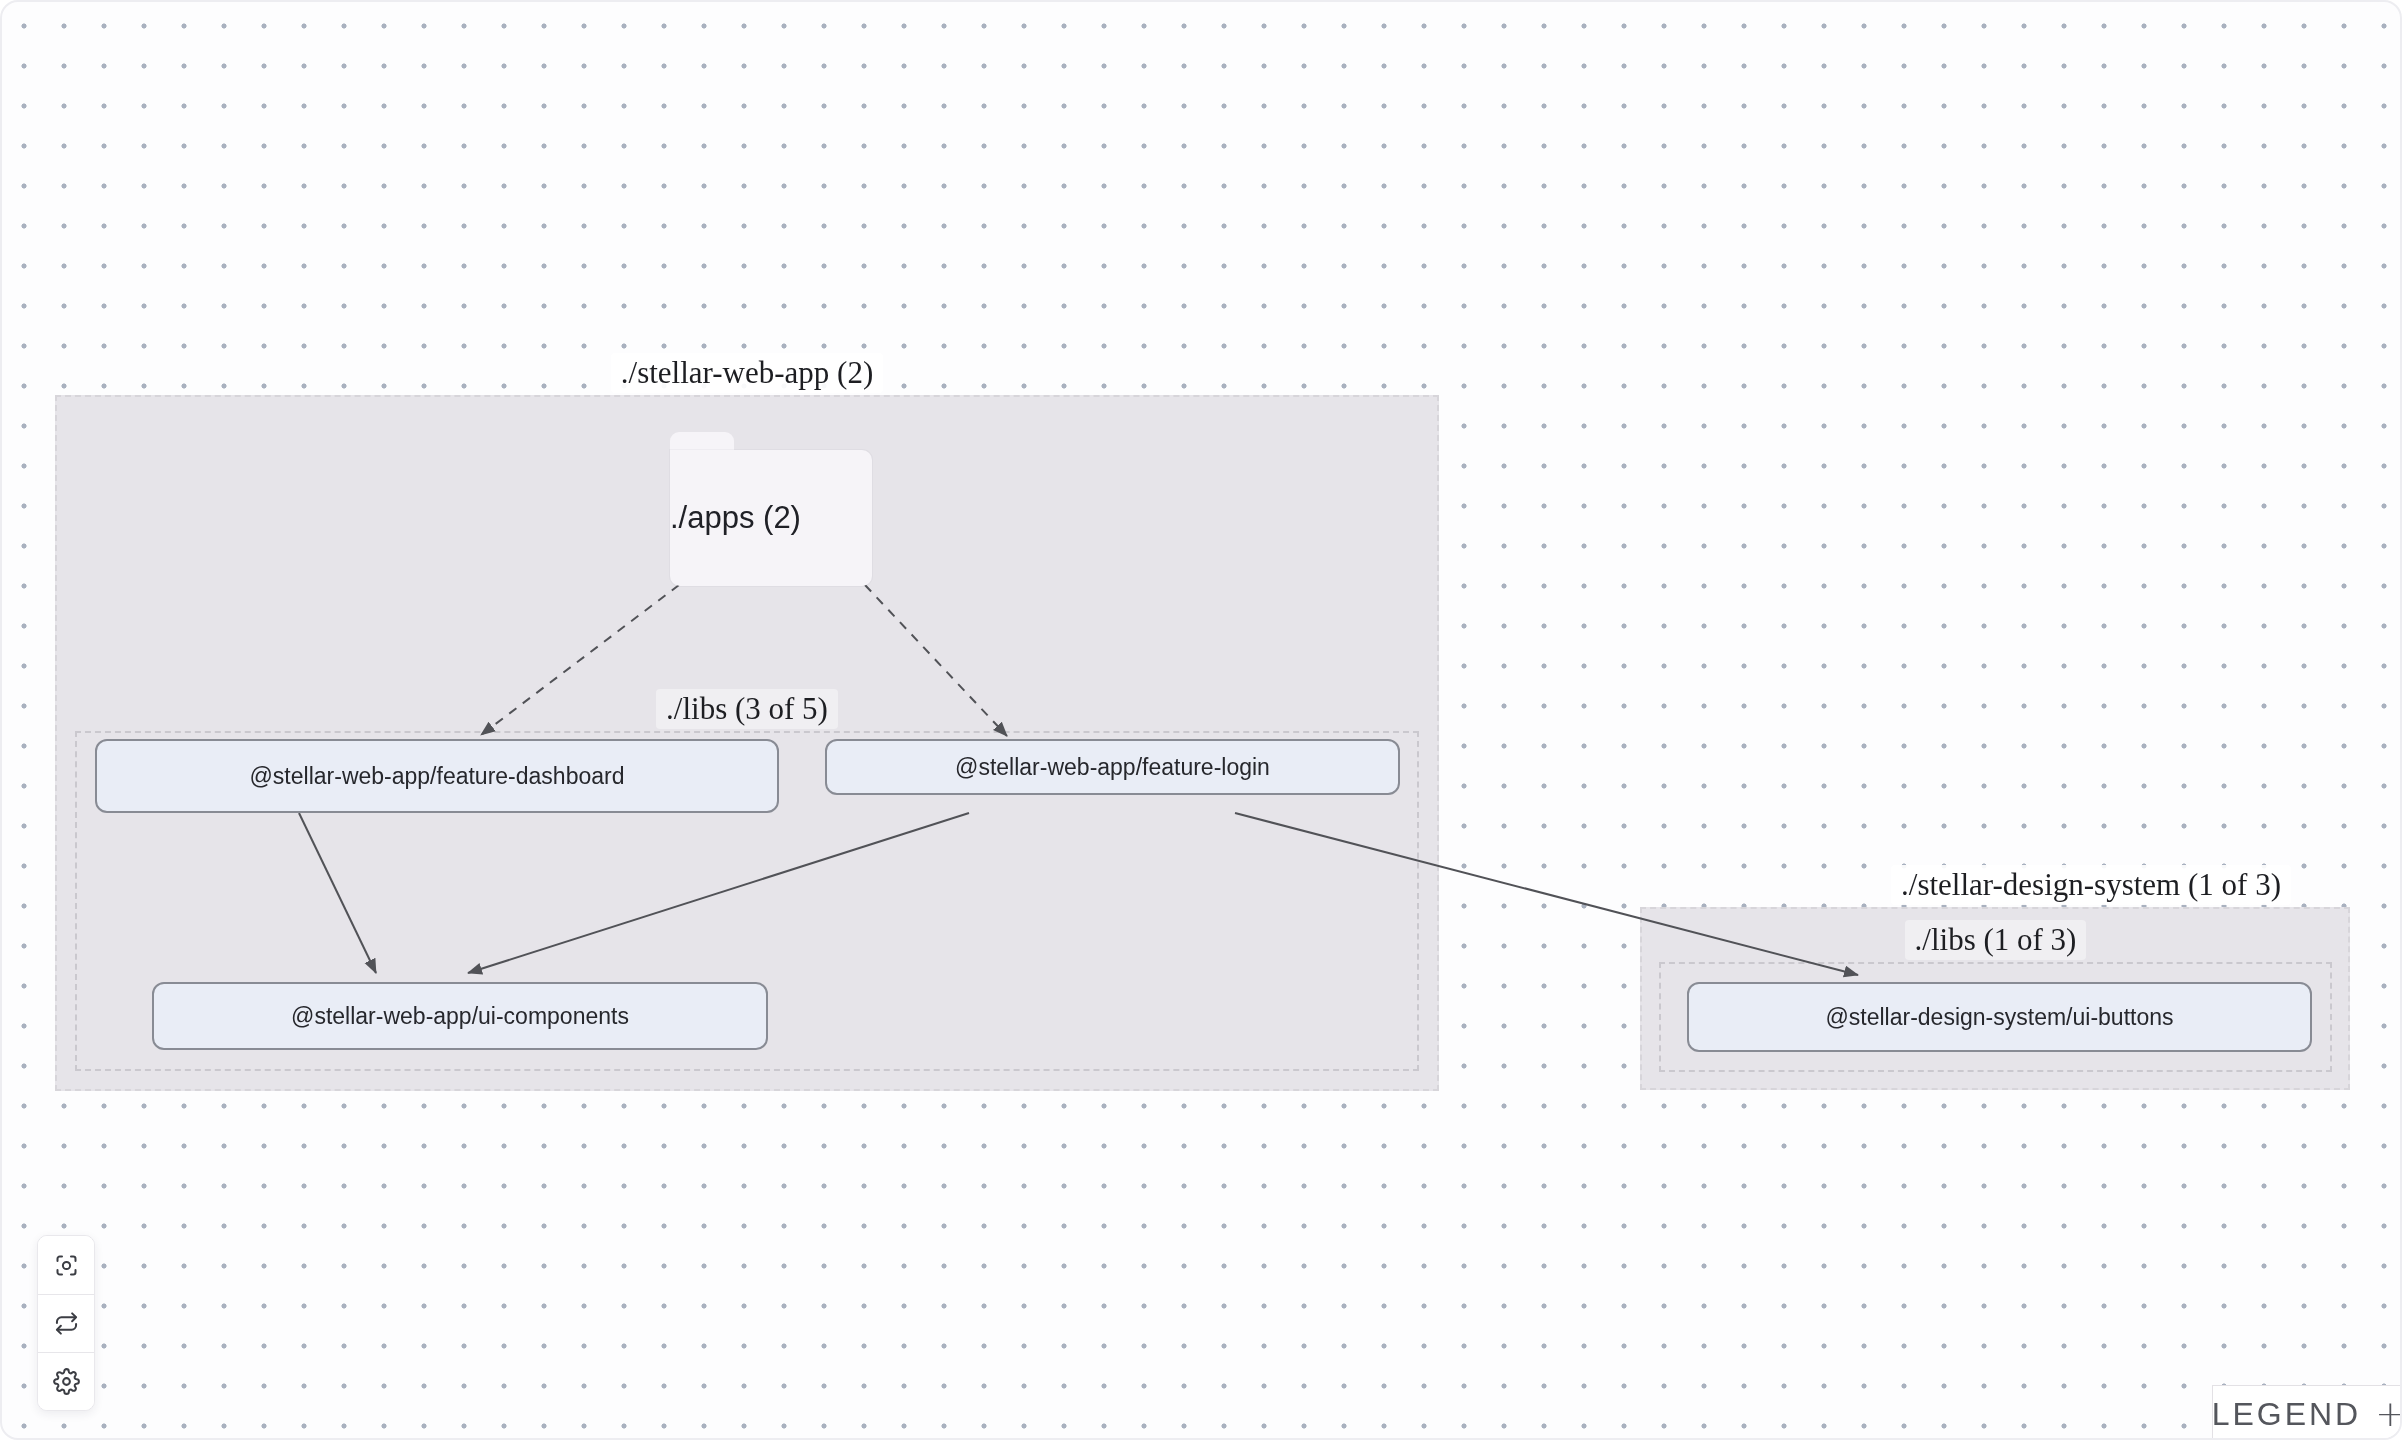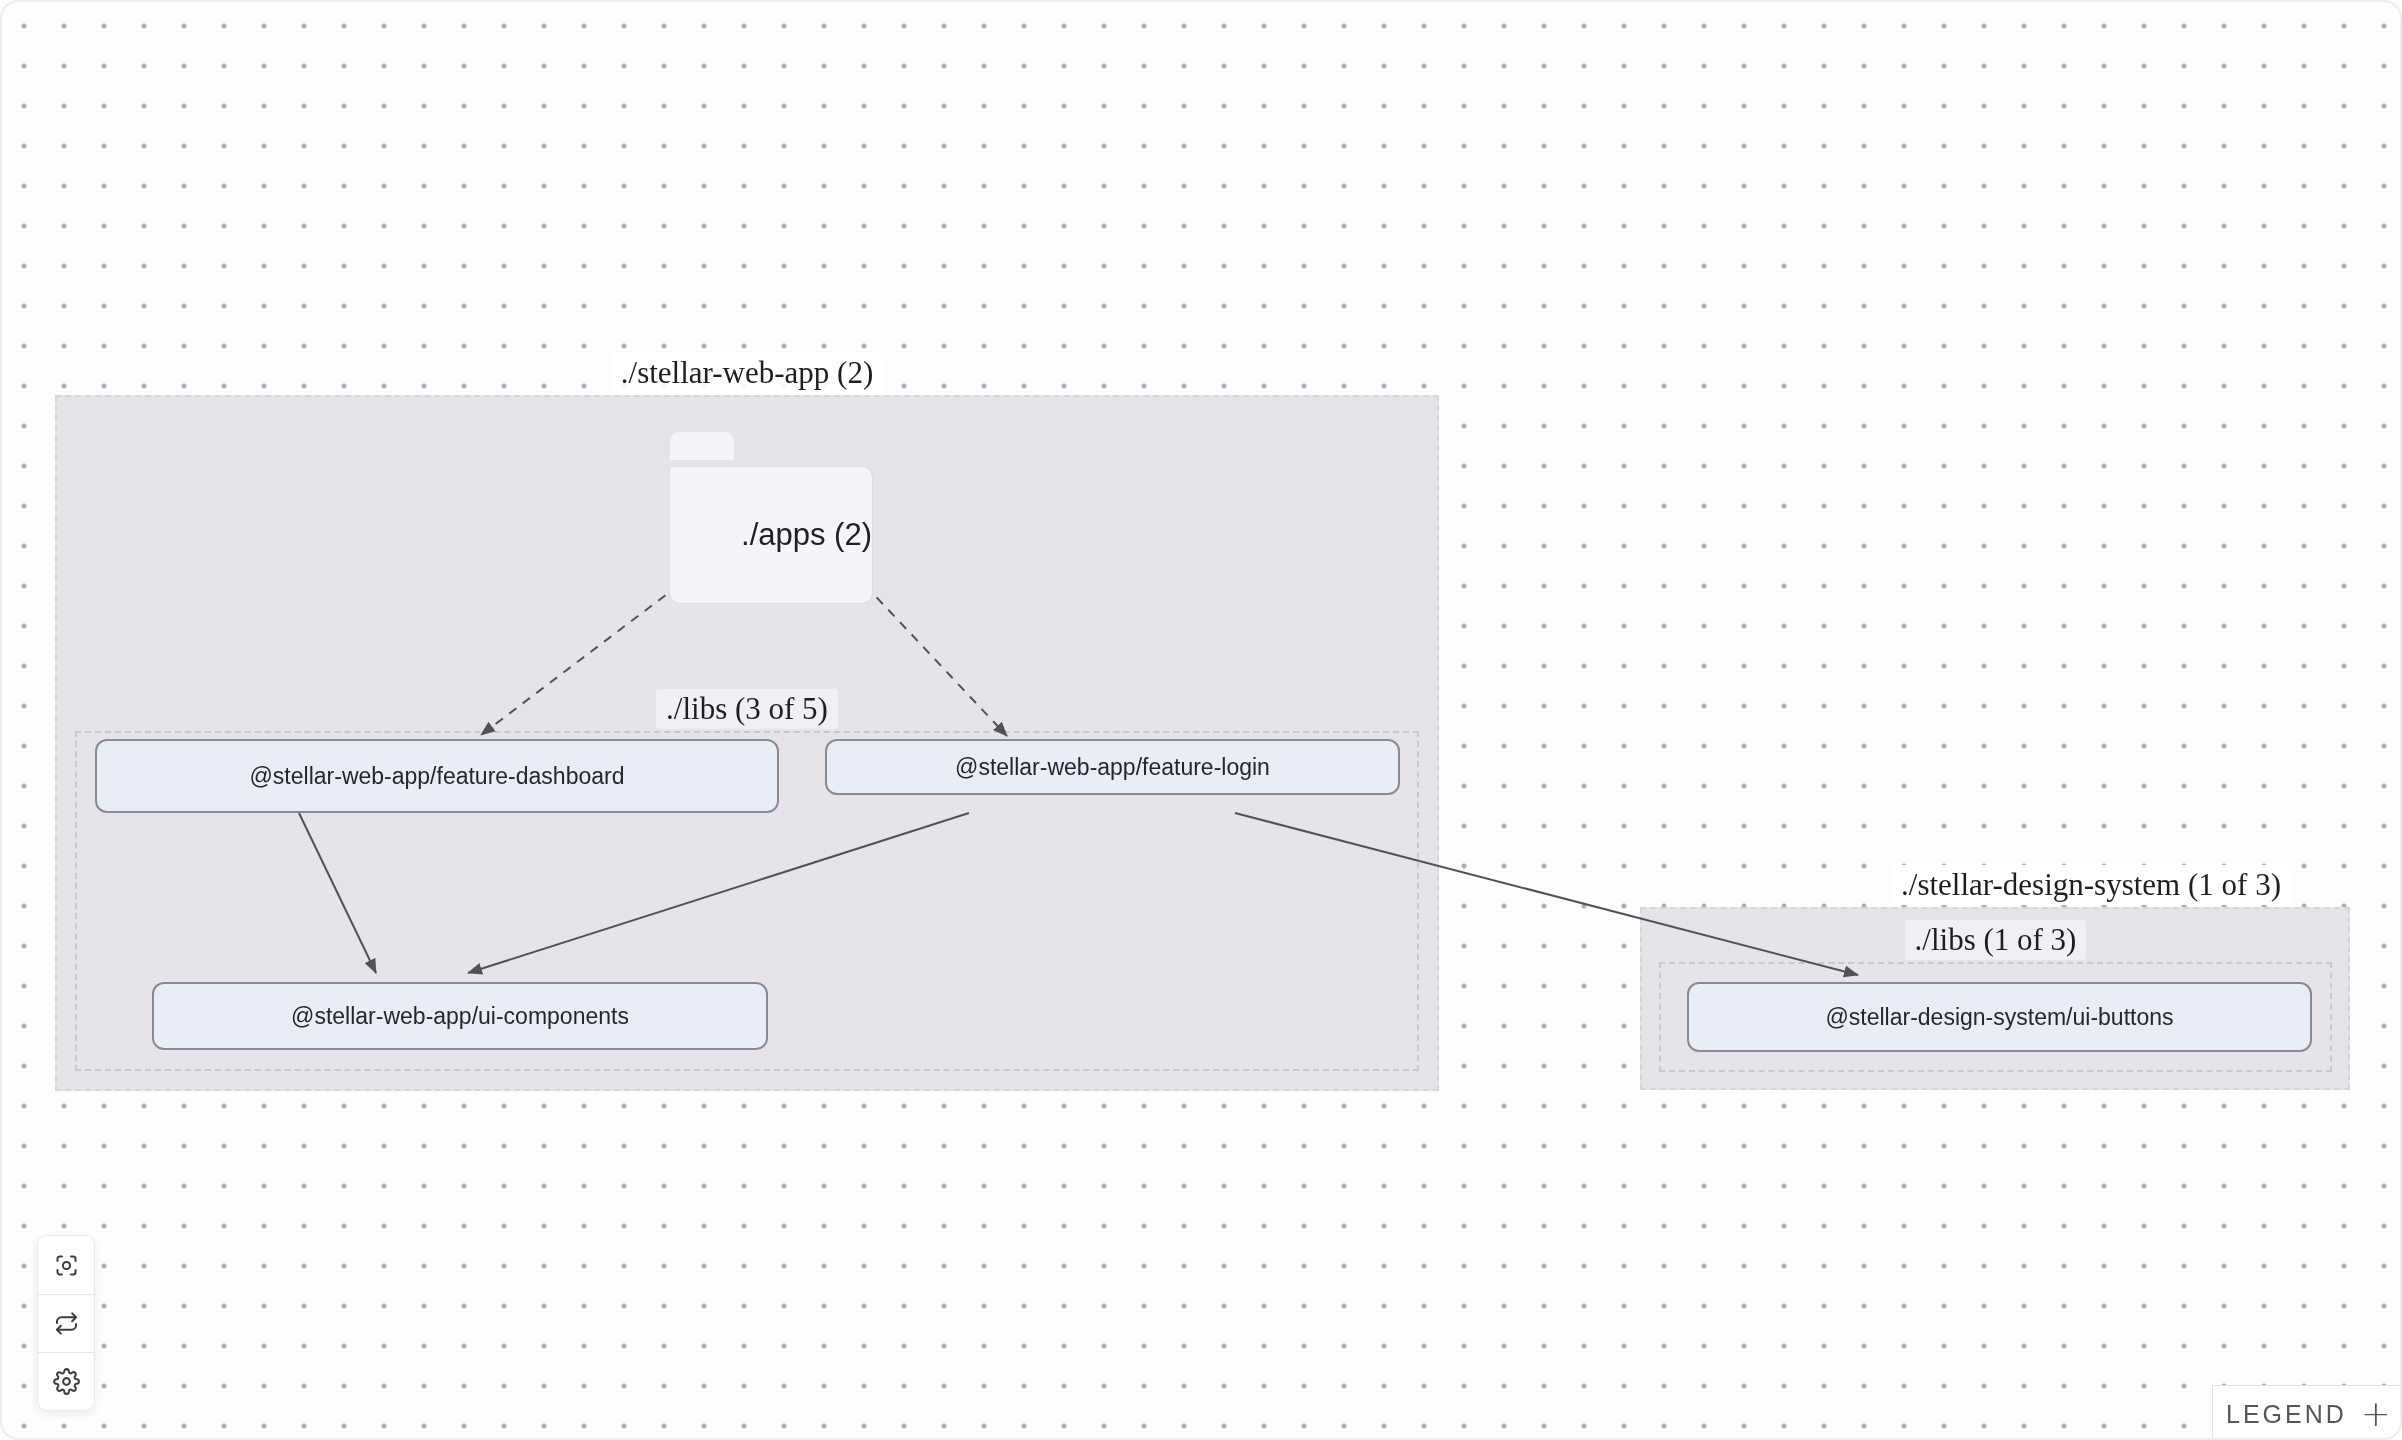--- a/index.html
+++ b/index.html
@@ -51,24 +51,23 @@
   .label-libs-design { left: 1657px; top: 916px; width: 673px;  height: 42px; }
 
   
   .folder-tab {
     left: 668px; top: 430px; width: 64px; height: 28px;
     background: #f6f4f8; border-radius: 9px 9px 0 0; z-index: 4;
   }
   .folder-body {
     left: 668px; top: 448px; width: 202px; height: 136px;
     background: #f6f4f8; border-radius: 0 10px 10px 10px;
-    display: flex; align-items: center; justify-content: flex-end;
+    display: flex; align-items: center; justify-content: flex-start;
     font-size: 31px; color: #202127; z-index: 4;
     box-shadow: 0 0 0 1px rgba(120,118,128,0.06);
-    margin-top: 17px;
   }
 
   
   .node {
     background: #e9edf6;
     border: 2px solid #888b94;
     border-radius: 12px;
     display: flex; align-items: center; justify-content: center;
     font-size: 23px; color: #26272c;
     z-index: 4; white-space: nowrap;
@@ -103,21 +102,21 @@
 
   
   .legend {
     left: 2210px; top: 1383px; width: 192px; height: 57px;
     background: #ffffff;
     border: 1px solid #e3e1e5; border-right: none; border-bottom: none;
     display: flex; align-items: center; justify-content: center; gap: 14px;
     z-index: 6; cursor: pointer;
   }
   .legend .legend-text {
-    font-size: 25px; letter-spacing: 3px; color: #54565c; text-align: right;
+    font-size: 32px; letter-spacing: 3px; color: #54565c; text-align: right;
   }
   .legend .legend-plus {
     font-size: 36px; font-weight: 300; color: #54565c; line-height: 1;
     font-family: "DejaVu Sans", sans-serif;
   }
 </style>
 </head>
 <body>
 
 <div class="frame">

